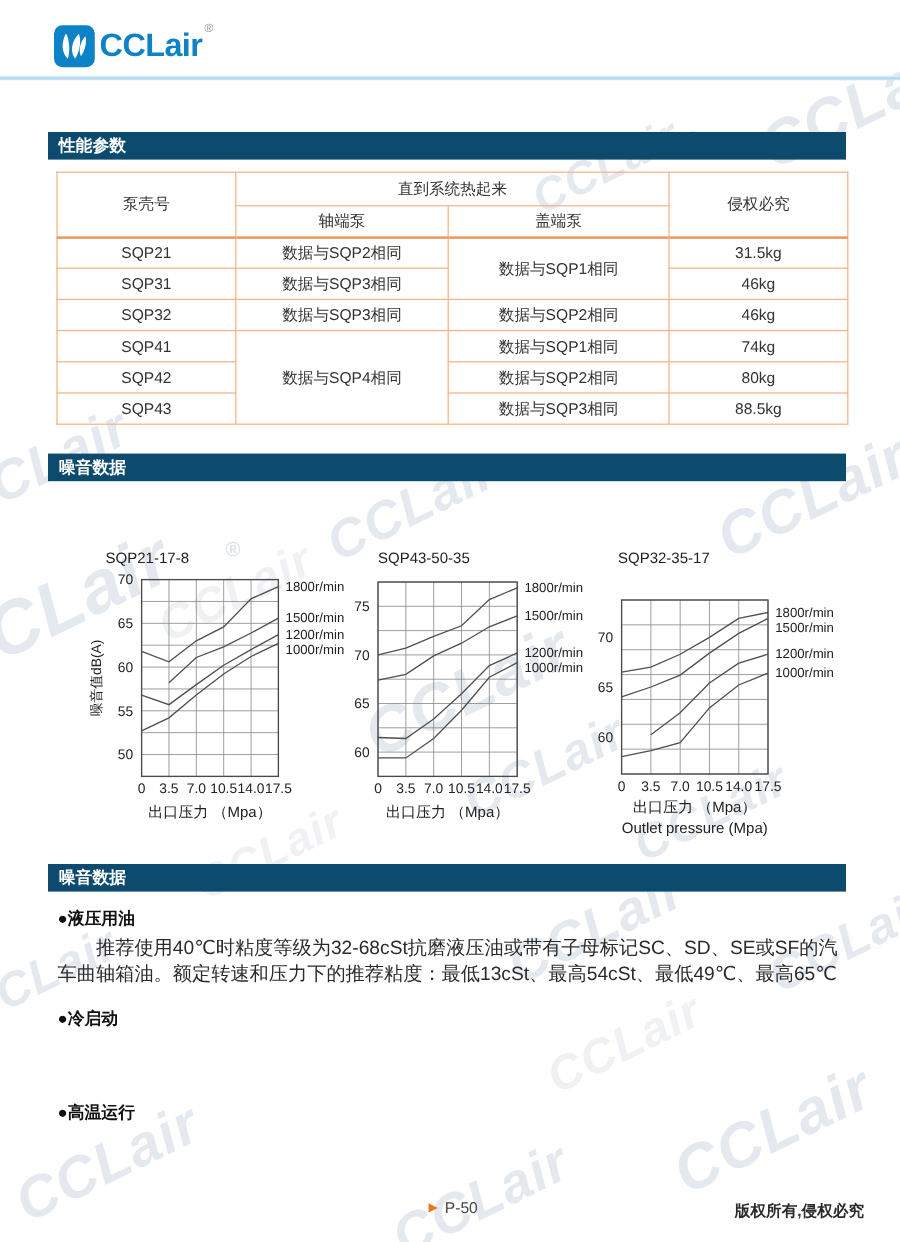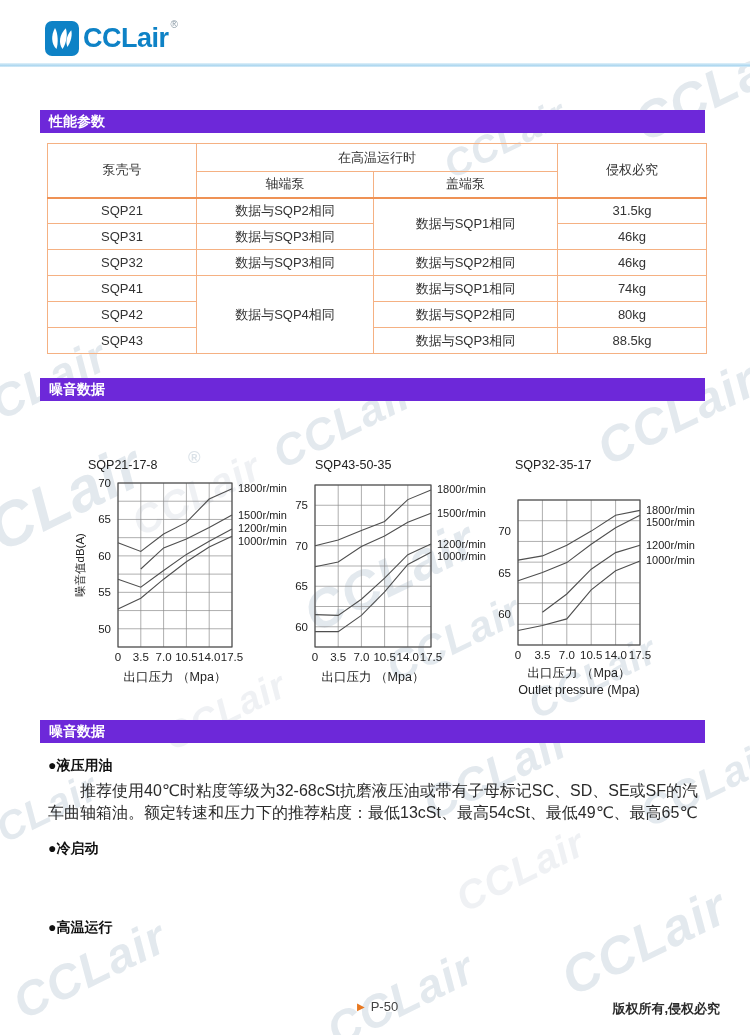--- a/index.html
+++ b/index.html
@@ -12,21 +12,21 @@
   
   .logo-wrap { position:absolute; left:45px; top:21px; display:flex; align-items:flex-start; }
   .logo-box { width:34px; height:35px; background:#0e82c6; border-radius:7px; position:relative; flex:0 0 auto; }
   .logo-box svg { position:absolute; left:0; top:0; }
   .logo-text { font-size:27px; font-weight:bold; color:#0e82c6; letter-spacing:-0.5px; line-height:35px; margin-left:4px; }
   .logo-reg { font-size:10px; color:#8a9aa6; margin-left:2px; margin-top:-2px; }
   .slogan { position:absolute; right:32px; top:33px; font-size:15px; font-weight:bold; color:#f07c00; }
   .header-line { position:absolute; left:0; top:63px; width:750px; height:4px;
     background:linear-gradient(to bottom,#e2f1fa,#aed8f0 60%,#d7ecf8); }
   
-  .bar { position:absolute; left:40px; width:665px; height:23px; background:#6d28d9;
+  .bar { position:absolute; left:40px; width:665px; height:23px; background:#0c4a6e;
     color:#ffffff; font-size:14px; font-weight:bold; line-height:23px; padding-left:9px; }
   
   table.perf { position:absolute; left:47px; top:143px; width:659px; border-collapse:collapse; table-layout:fixed; }
   table.perf td { border:1px solid #f5b183; text-align:center; vertical-align:middle;
     font-size:13px; color:#333; height:26px; background:transparent; }
   table.perf tr.hdr1 td { height:28px; }
   table.perf td.thick-bottom { border-bottom:2px solid #ef9255; }
   
   .chart { position:absolute; }
   .chart svg { display:block; overflow:visible; }
@@ -91,21 +91,21 @@
   <table class="perf">
     <colgroup>
         <col style="width:149px">
         <col style="width:177px">
         <col style="width:184px">
         <col style="width:149px">
       </colgroup>
     <tbody>
         <tr class="hdr1">
       <td rowspan="2" class="thick-bottom">泵壳号</td>
-      <td colspan="2">在高温运行时</td>
+      <td colspan="2">直到系统热起来</td>
       <td rowspan="2" class="thick-bottom">侵权必究</td>
     </tr>
     <tr>
       <td class="thick-bottom">轴端泵</td>
       <td class="thick-bottom">盖端泵</td>
     </tr>
     <tr>
       <td>SQP21</td>
       <td>数据与SQP2相同</td>
       <td rowspan="2">数据与SQP1相同</td>

